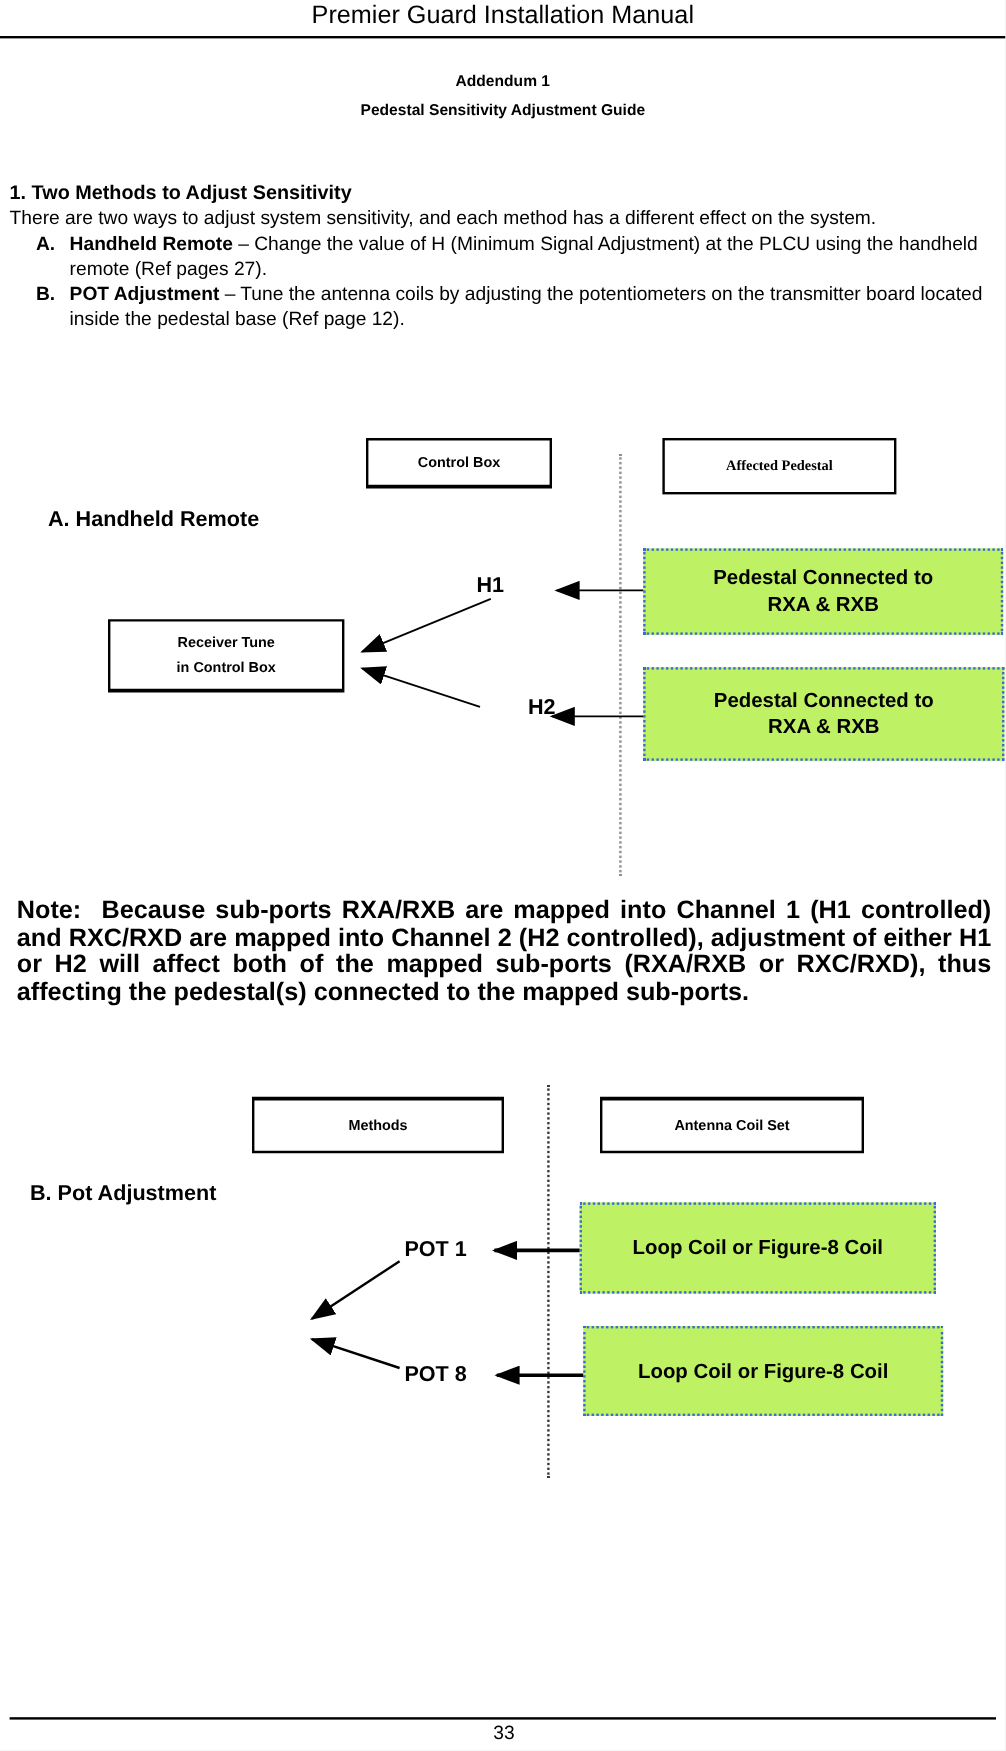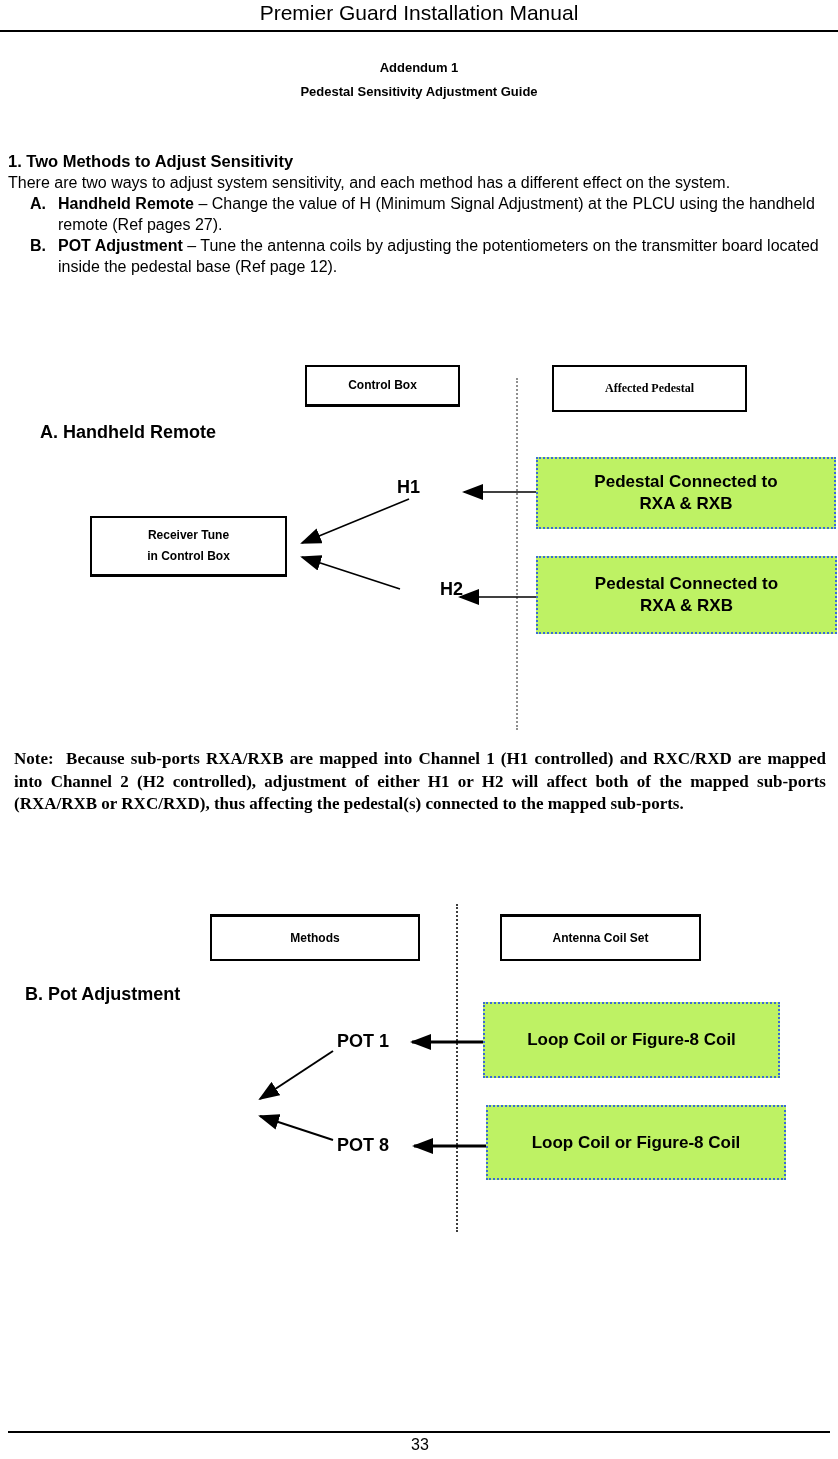--- a/index.html
+++ b/index.html
@@ -33,22 +33,22 @@
   .intro { top: 151px; left: 8px; width: 824px; font-size: 16px; line-height: 21px; }
   .intro .sec-heading { font-weight: bold; font-size: 16.5px; }
   .list-item { display: flex; margin-left: 22px; }
   .list-item .letter { flex: 0 0 28px; font-weight: bold; }
   .list-item .body { flex: 1; }
   .list-item .term { font-weight: bold; }
 
   
   .note-block {
     top: 748px; left: 14px; width: 812px;
-    font-weight: bold; font-size: 17px; line-height: 22.5px;
-    text-align: justify; white-space: pre-wrap; font-family: Liberation Serif, serif;
+    font-weight: bold; font-size: 21px; line-height: 22.5px;
+    text-align: justify; white-space: pre-wrap;
   }
 
   
   .node {
     border: 2px solid #000;
     display: flex; align-items: center; justify-content: center;
     text-align: center; font-weight: bold; font-size: 12px;
     line-height: 21px; white-space: pre-line; background: #fff;
     box-sizing: border-box;
   }
@@ -69,21 +69,21 @@
   .affected-box     { left: 552px; top: 365px; width: 195px; height: 47px; font-family: Liberation Serif, serif; }
   .label-a          { left: 40px;  top: 422px; }
   .h1-label         { left: 397px; top: 477px; }
   .h2-label         { left: 416px; top: 579px; margin-left: 24px; }
   .receiver-box     { left: 90px;  top: 516px; width: 197px; height: 61px; border-bottom-width: 3px; }
   .pedestal-node-1  { left: 536px; top: 457px; width: 300px; height: 72px; }
   .pedestal-node-2  { left: 536px; top: 556px; width: 301px; height: 78px; }
 
   
   .pedestal-hdr     { left: 210px; top: 914px; width: 210px; height: 47px; border-top-width: 3px; }
-  .antenna-hdr      { left: 500px; top: 914px; width: 201px; height: 47px; border-top-width: 3px; }
+  .antenna-hdr      { left: 500px; top: 914px; width: 220px; height: 47px; border-top-width: 3px; }
   .label-b          { left: 25px;  top: 984px; }
   .pot1-label       { left: 337px; top: 1031px; }
   .pot2-label       { left: 337px; top: 1135px; }
   .transmitter-box  { left: 19px;  top: 1083px; width: 228px; height: 47px; border-width: 3px; }
   .coil-node-1      { left: 483px; top: 1002px; width: 297px; height: 76px; }
   .coil-node-2      { left: 486px; top: 1105px; width: 300px; height: 75px; }
 
   .arrow-layer { left: 0; top: 0; width: 838px; height: 1459px; pointer-events: none; }
 </style>
 </head>

